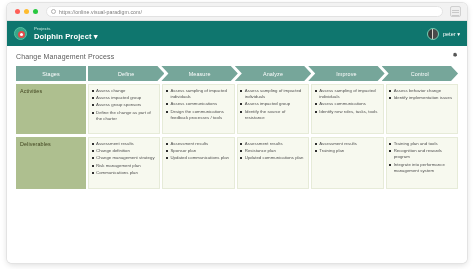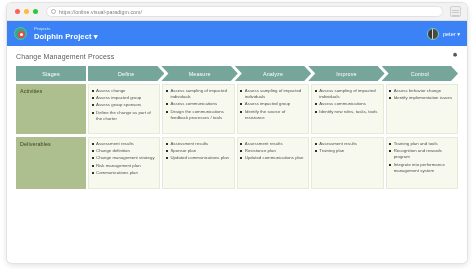--- a/index.html
+++ b/index.html
@@ -74,21 +74,21 @@
       linear-gradient(#c9c9c9,#c9c9c9) center 5px/7px 1px no-repeat,
       linear-gradient(#c9c9c9,#c9c9c9) center 7.5px/7px 1px no-repeat,
       #efefef;
     flex: none;
   }
 
   
   .app-header {
     position: relative;
     height: 25px;
-    background: #3b82f6;
+    background: #0f766e;
     display: flex;
     align-items: center;
     padding: 0 7px;
   }
   .vp-logo {
     width: 13px; height: 13px;
     border-radius: 50%;
     background: #37a588;
     border: 1px solid #55c2a4;
     position: relative;

